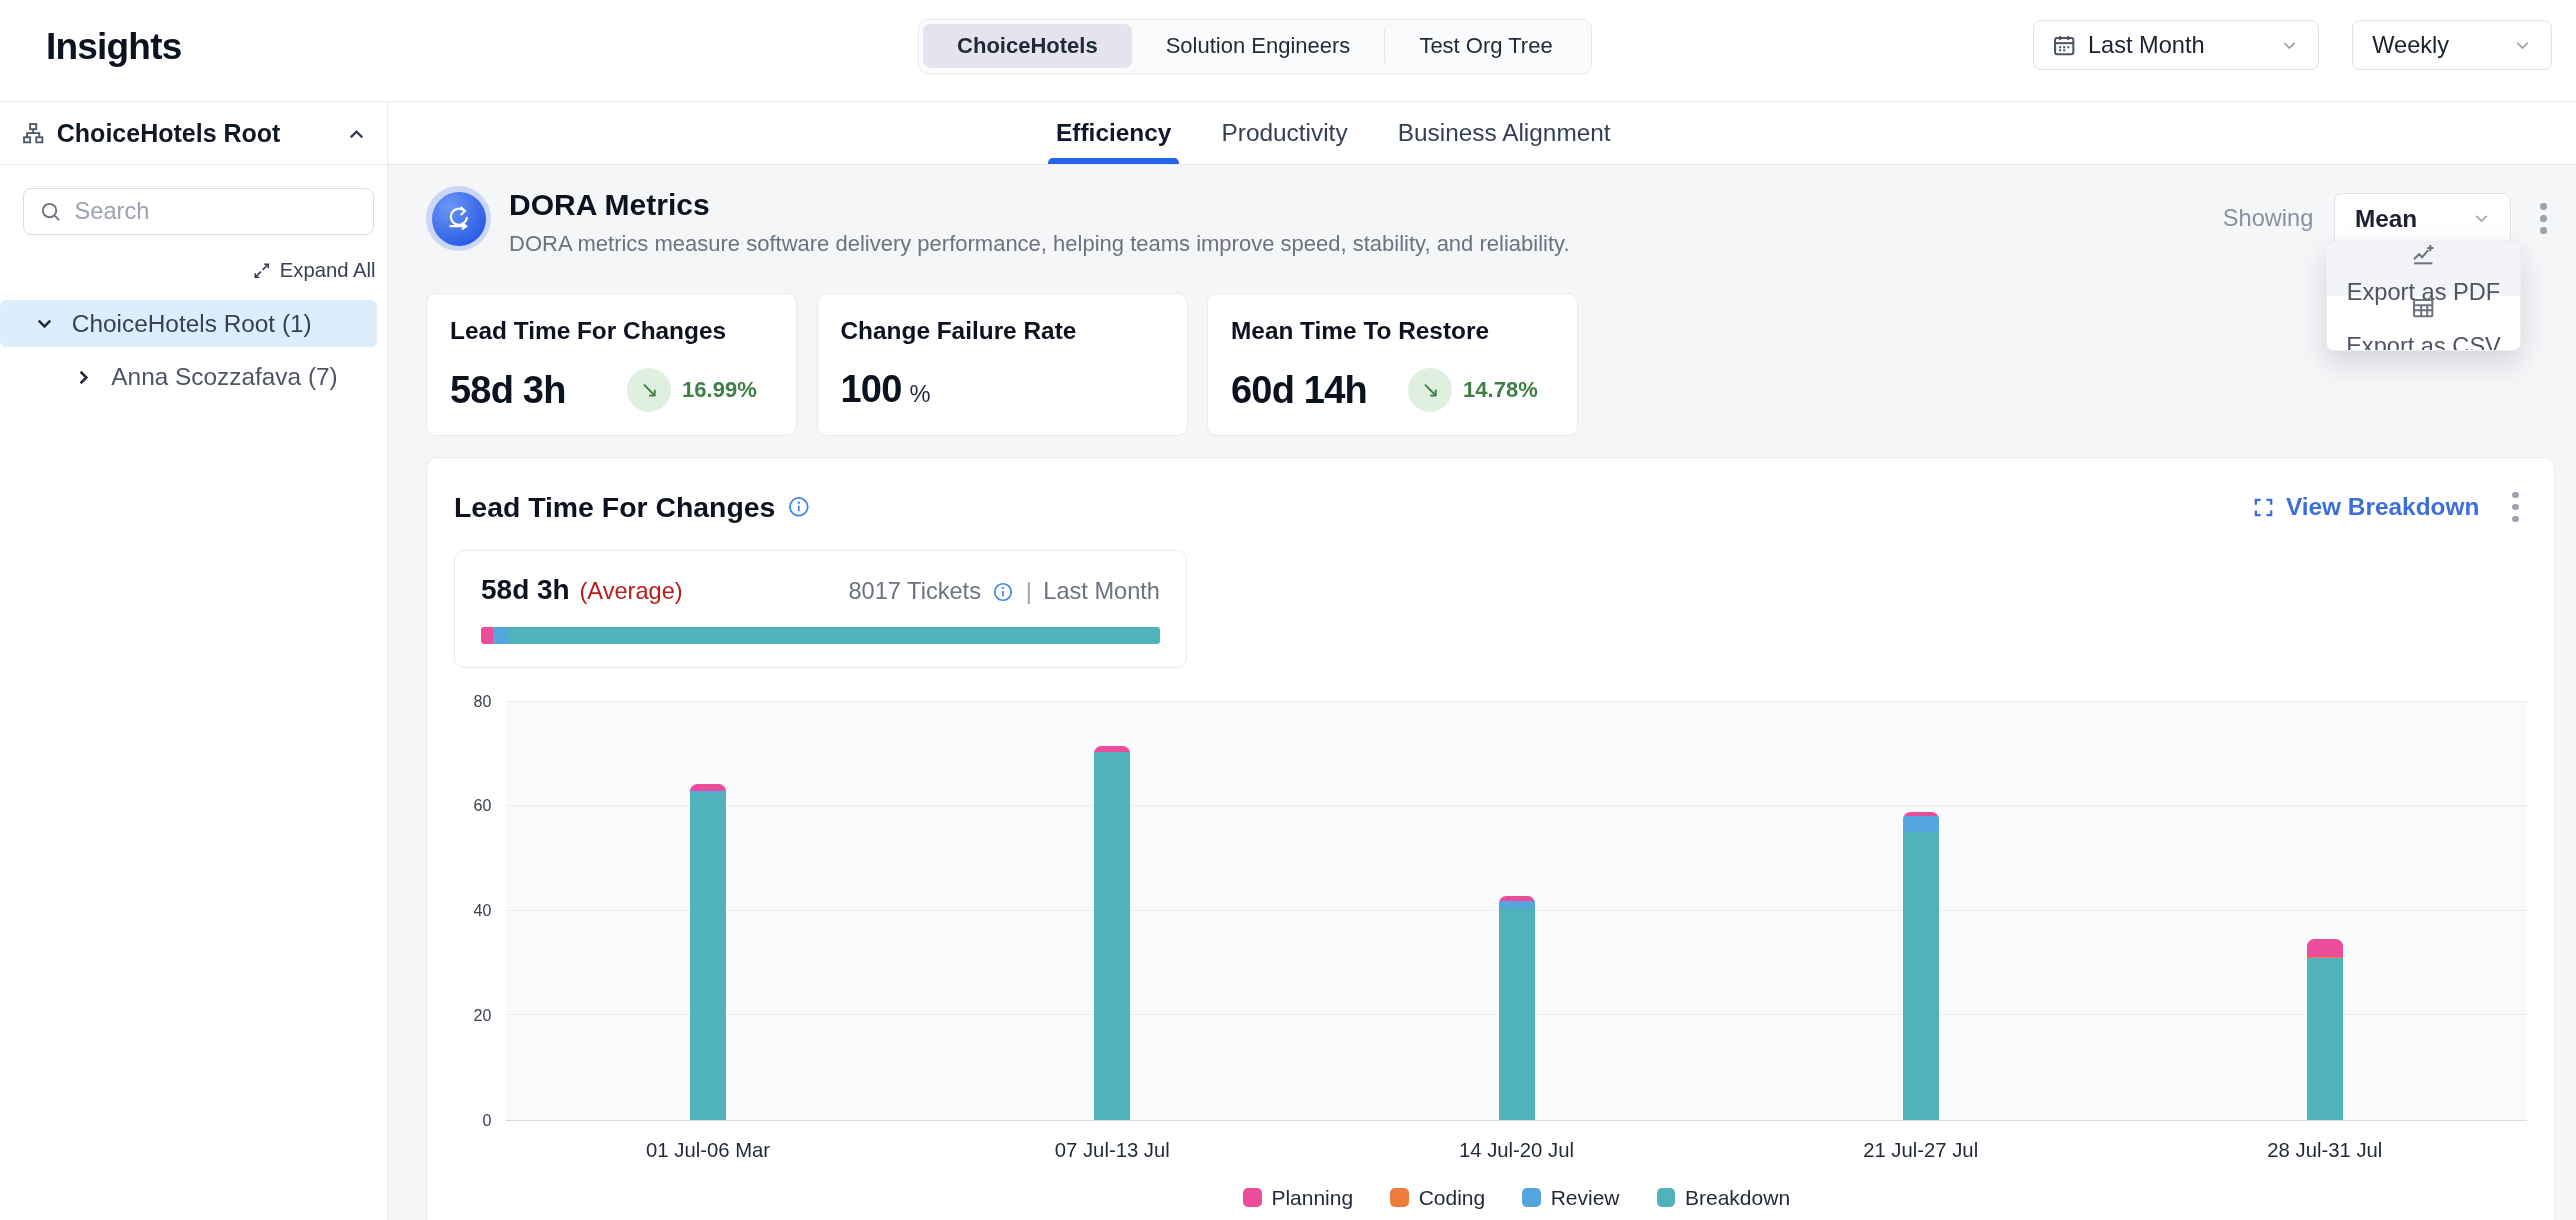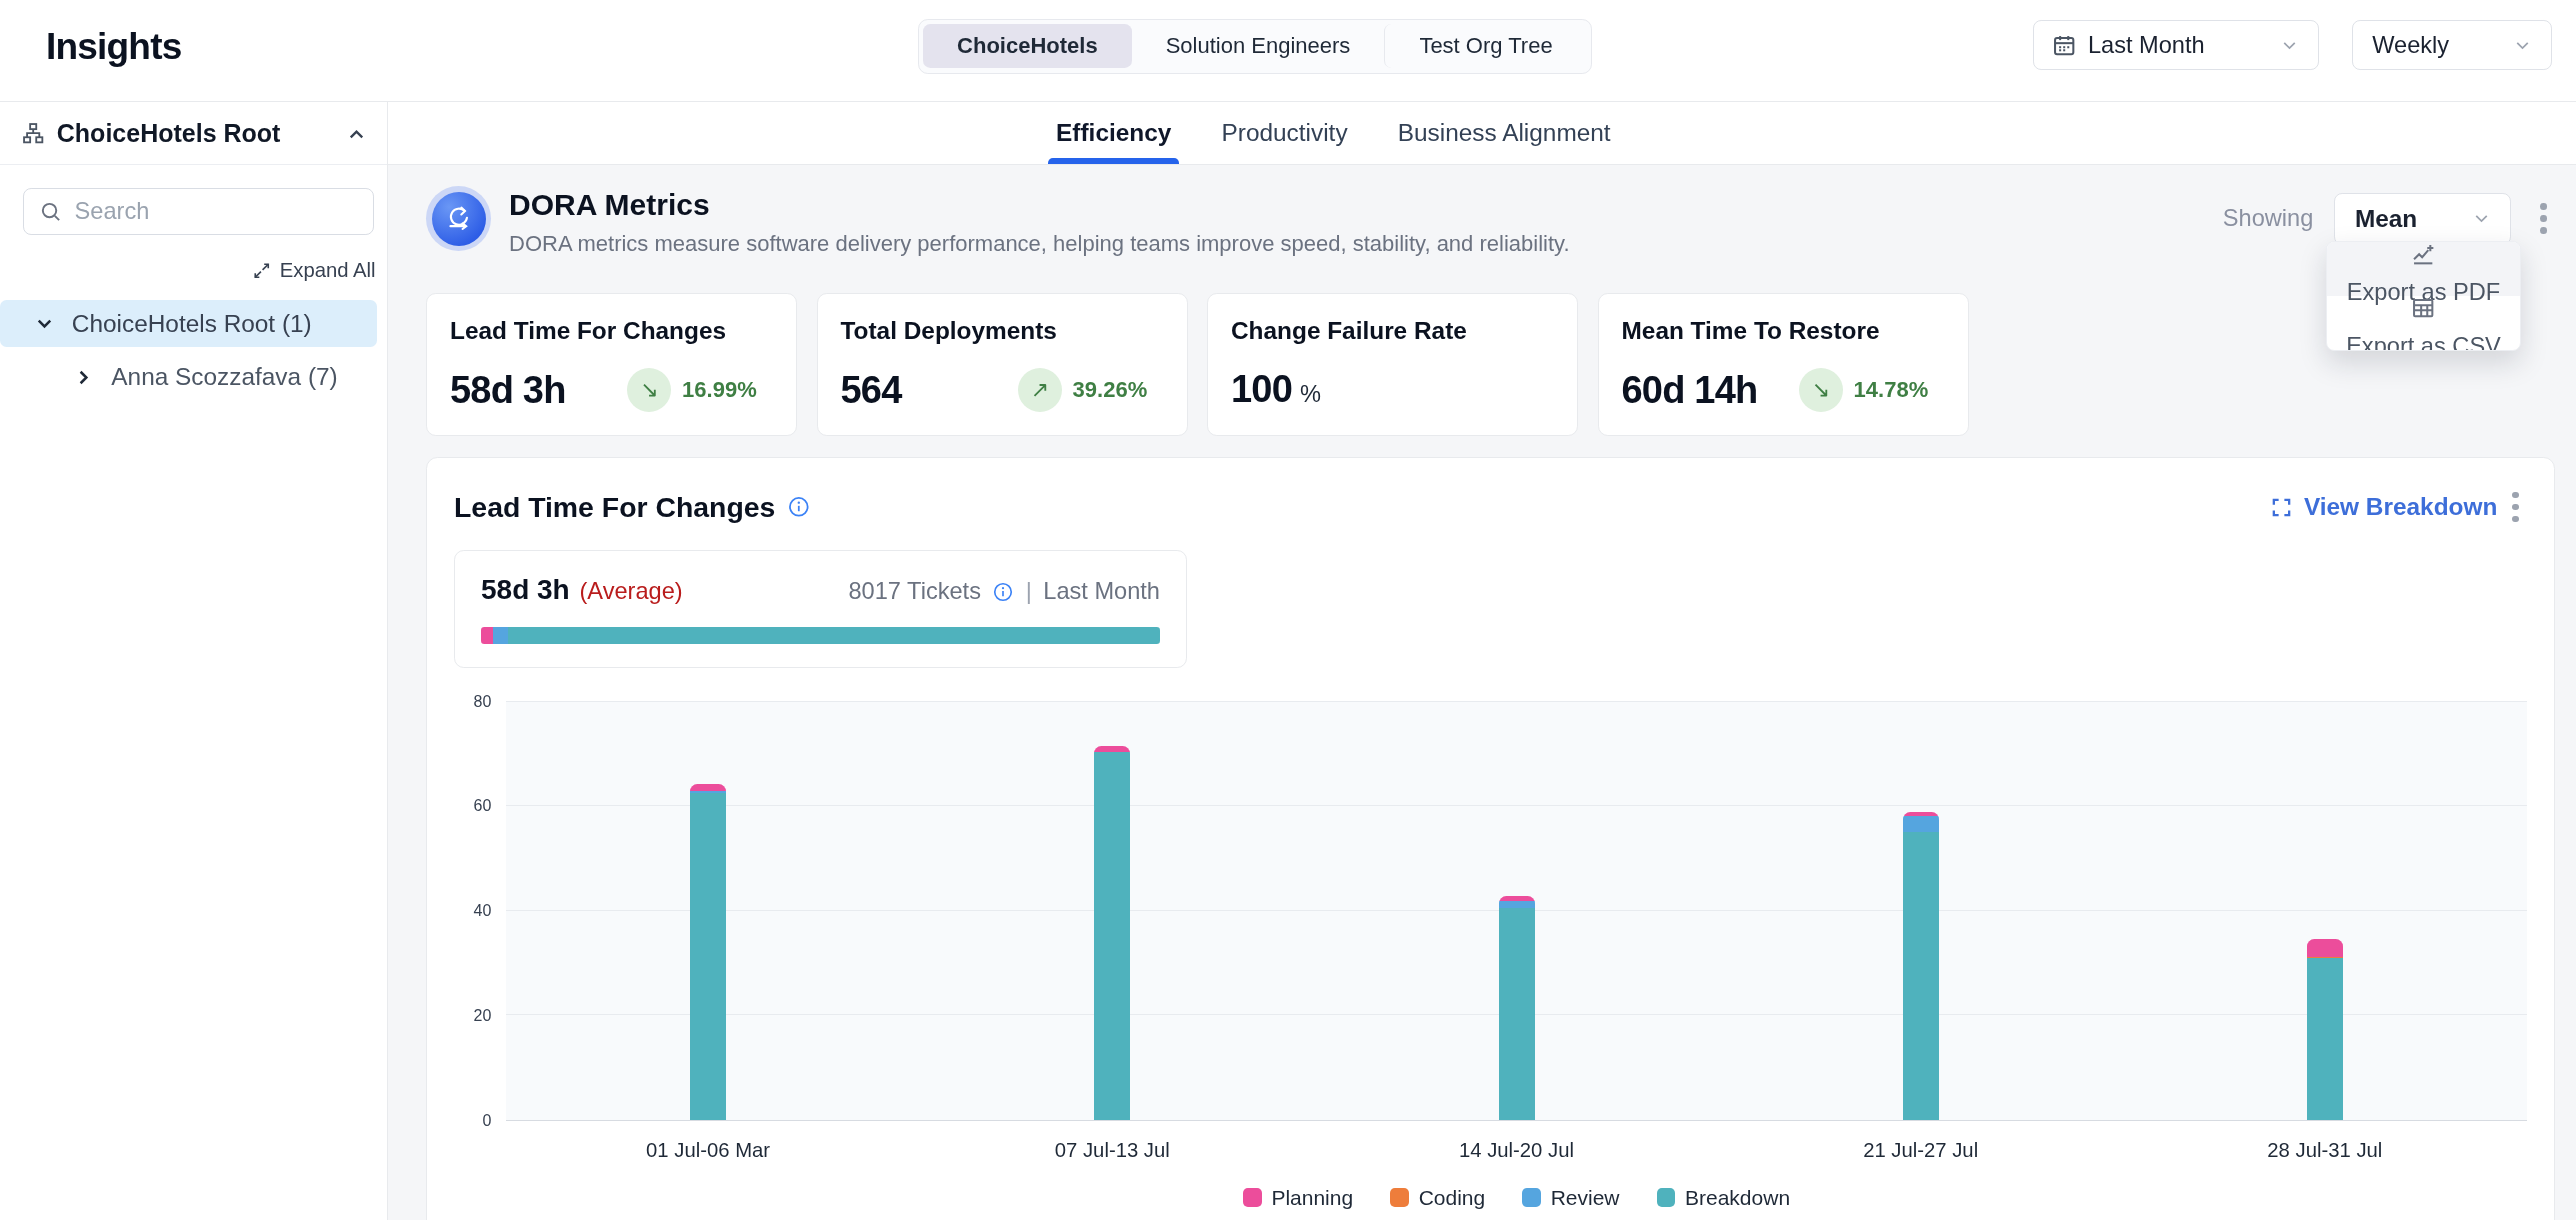--- a/index.html
+++ b/index.html
@@ -102,21 +102,21 @@
     display:flex; align-items:center; justify-content:center; font-size:22px; color:#3f7f44; }
   .trend-pct { font-size:22px; font-weight:bold; color:#3f7f44; }
 
   
   .chart-card { margin-top:20.3px; background:#fff; border:1.6px solid #e8eaed; border-radius:11.4px;
     padding:29px 27px; height:975px; }
   .cc-head { display:flex; justify-content:space-between; align-items:center; }
   .cc-title-wrap { display:flex; align-items:center; gap:11.4px; }
   .cc-title { font-size:28.4px; font-weight:bold; color:#0b1220; }
   .info-ic { color:#3b82f6; cursor:pointer; }
-  .cc-right { display:flex; align-items:center; gap:7px; }
+  .cc-right { display:flex; align-items:center; gap:25px; }
   .view-breakdown { display:flex; align-items:center; gap:11.4px; color:#3d6ed9; font-size:24.4px;
     font-weight:bold; cursor:pointer; }
 
   .summary { margin-top:23px; width:733px; border:1.6px solid #e8eaed; border-radius:9.8px;
     padding:23px 26px; background:#fff; }
   .sum-top { display:flex; justify-content:space-between; align-items:baseline; }
   .sum-left { display:flex; align-items:baseline; gap:9.8px; }
   .sum-value { font-size:28px; font-weight:bold; color:#0b1220; }
   .sum-qual { font-size:23.6px; color:#b91c1c; }
   .sum-right { display:flex; align-items:center; gap:11.4px; font-size:23.6px; color:#6b7280; }
@@ -322,32 +322,20 @@
     <div class="cards">
       <div class="m-card">
         <div class="m-title">Lead Time For Changes</div>
         <div class="m-valrow">
           <span class="m-value">58d 3h</span>
           <span class="trend">
             <span class="trend-circle">
                 <span class="trend-arrow">↘</span>
               </span>
             <span class="trend-pct">16.99%</span>
-          </span>
-        </div>
-      </div>
-      <div class="m-card">
-        <div class="m-title">Total Deployments</div>
-        <div class="m-valrow">
-          <span class="m-value">564</span>
-          <span class="trend">
-            <span class="trend-circle">
-                <span class="trend-arrow">↗</span>
-              </span>
-            <span class="trend-pct">39.26%</span>
           </span>
         </div>
       </div>
       <div class="m-card">
         <div class="m-title">Change Failure Rate</div>
         <div class="m-valrow">
           <span class="m-value"><span>100</span><span class="m-unit">%</span></span>
 
         </div>
       </div>

